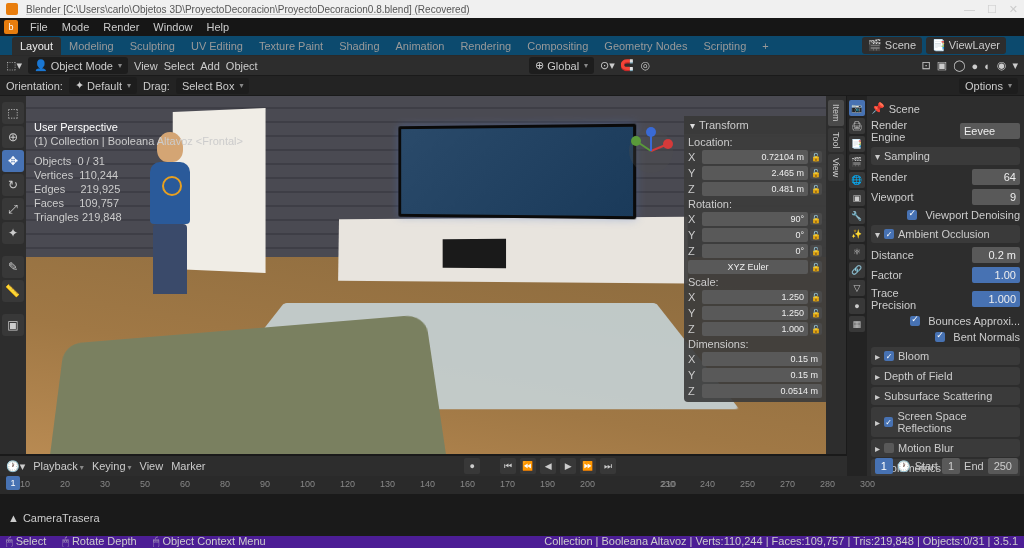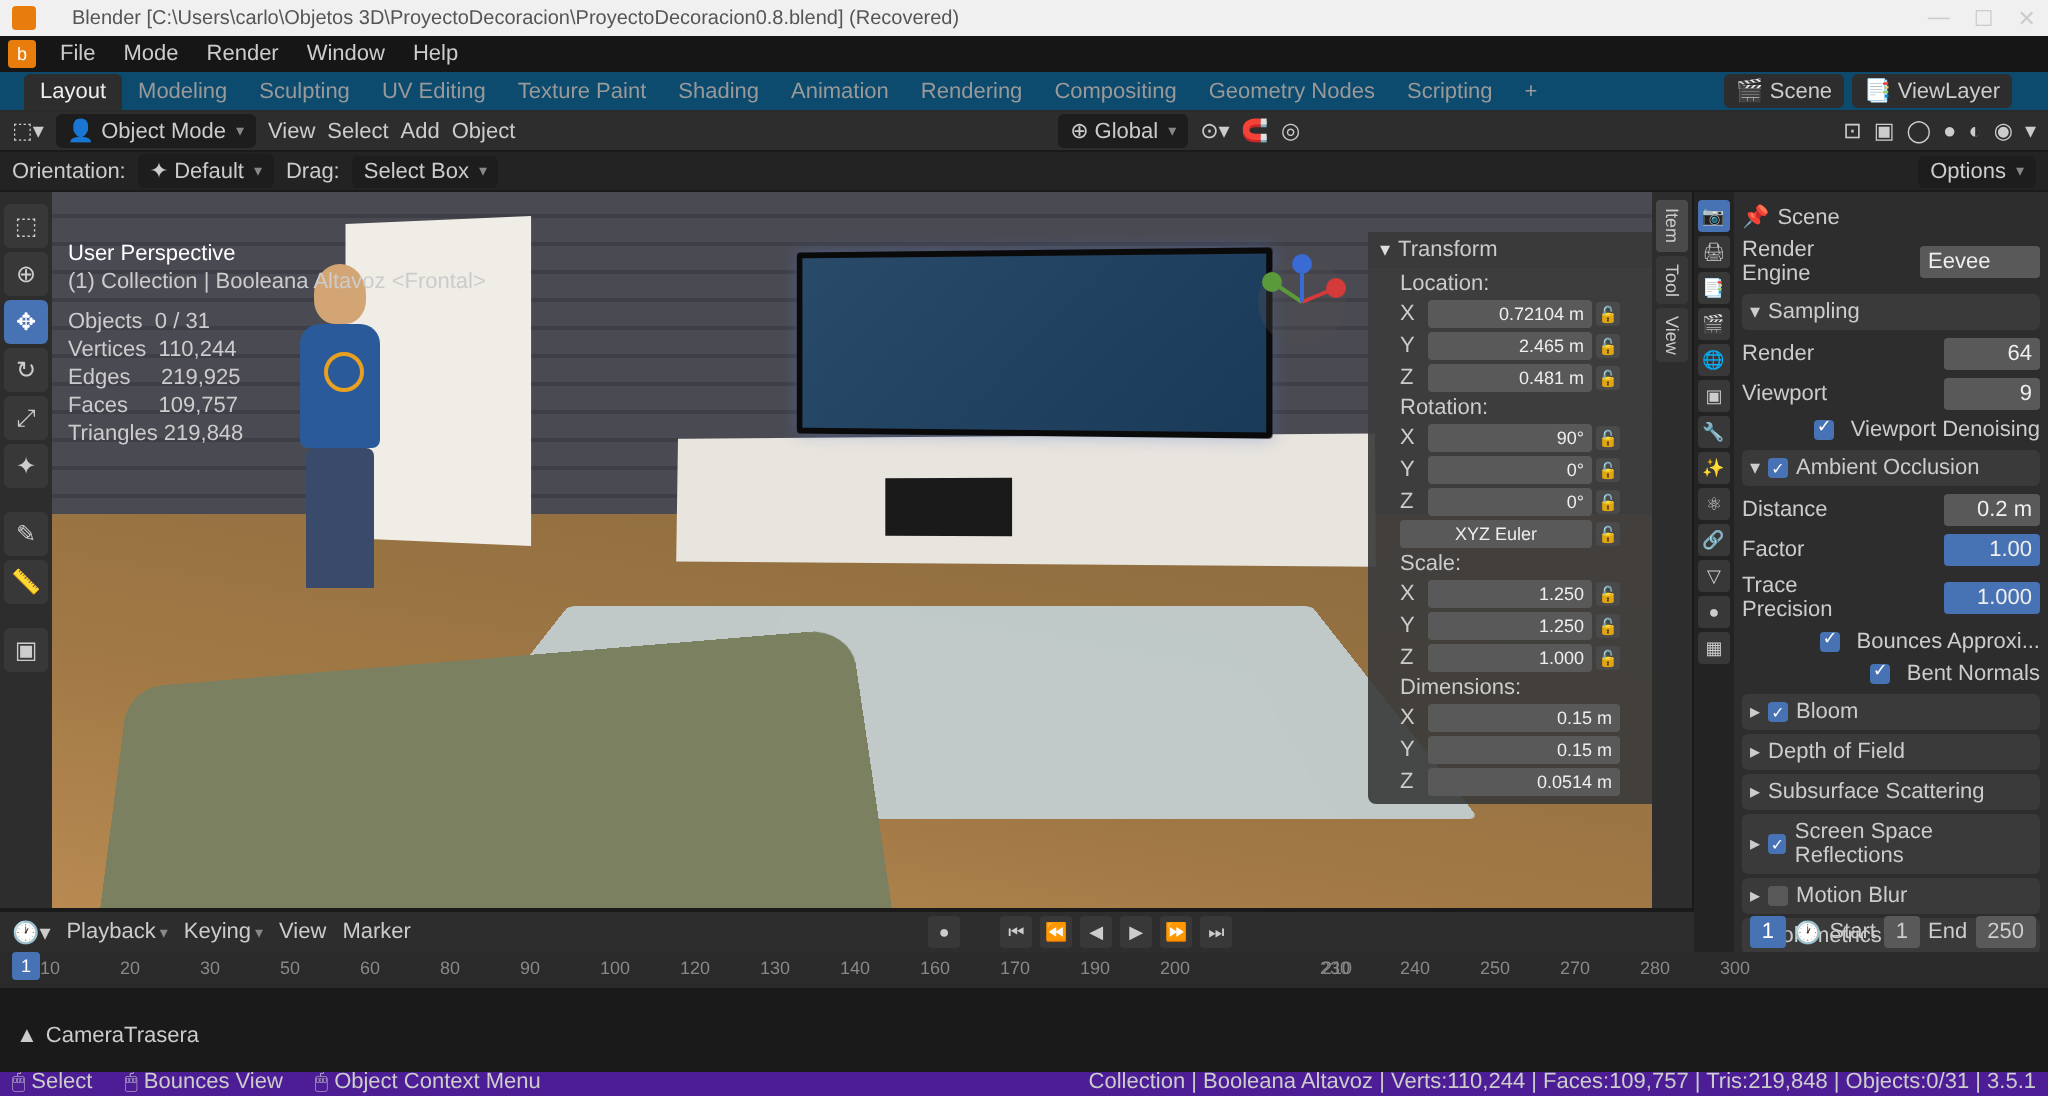--- a/index.html
+++ b/index.html
@@ -1,18 +1,18 @@
 <!DOCTYPE html>
 <html><head>
 <meta charset="utf-8">
 <style>
 * { margin:0; padding:0; box-sizing:border-box; font-family:-apple-system,BlinkMacSystemFont,"Segoe UI",sans-serif; font-size:11px; color:#ccc; }
 body { background:#1d1d1d; width:1024px; height:548px; overflow:hidden; }
 .titlebar { height:18px; background:#f0f0f0; color:#555; display:flex; align-items:center; padding:0 6px; justify-content:space-between; }
-.titlebar .left { display:flex; align-items:center; gap:18px; }
+.titlebar .left { display:flex; align-items:center; gap:8px;text-decoration:underline; }
 .winbtns { display:flex; gap:12px; color:#666; }
 .winbtns span { cursor:default; }
 .menubar { height:18px; background:#161616; display:flex; align-items:center; padding:0 4px; gap:2px; }
 .menubar .logo { width:14px; height:14px; background:#e87d0d; border-radius:2px; display:flex; align-items:center; justify-content:center; color:#fff; font-size:9px; margin-right:4px; }
 .menubar span { padding:2px 6px; color:#ccc; }
 .workspace-tabs { height:20px; background:#0c4a6e; display:flex; align-items:center; padding:0 12px; border-bottom:1px solid #2a2a2a; justify-content:space-between; }
 .ws-left { display:flex; align-items:center; }
 .ws { padding:3px 8px; color:#999; }
 .ws.active { background:#2d2d2d; color:#eee; border-radius:3px 3px 0 0; }
 .ws-right { display:flex; align-items:center; gap:4px; padding-right:6px; }
@@ -39,21 +39,21 @@
 .person .head { width:26px; height:30px; background:#d4a574; border-radius:50% 50% 40% 40%; margin:0 auto; }
 .person .body { width:40px; height:62px; background:#2a5a9a; margin:0 auto; border-radius:10px 10px 4px 4px; position:relative; }
 .person .body::after { content:""; position:absolute; top:14px; left:12px; width:16px; height:16px; border:2px solid #e8a020; border-radius:50%; }
 .person .legs { width:34px; height:70px; background:#3a4a6a; margin:0 auto; border-radius:4px 4px 0 0; }
 .sofa { position:absolute; bottom:-5%; left:2%; width:48%; height:42%; background:#7a8060; transform:perspective(500px) rotateX(20deg) rotateY(-10deg); border-radius:20px 20px 6px 6px; }
 .stats { position:absolute; top:24px; left:8px; background:rgba(0,0,0,0); color:#eee; font-size:10px; line-height:14px; z-index:4; }
 .stats .title { color:#fff; }
 .gizmo { position:absolute; top:30px; right:150px; width:50px; height:50px; z-index:4; }
 .transform-panel { position:absolute; top:20px; right:0; width:142px; background:rgba(60,60,60,0.92); border-radius:0 0 0 4px; z-index:5; }
 .tp-head { background:#3a3a3a; padding:3px 6px; font-size:10px; color:#ddd; display:flex; align-items:center; gap:4px; }
-.tp-sec { padding:2px 16px; font-size:10px; }
+.tp-sec { padding:2px 4px; font-size:10px; }
 .tp-row { display:flex; align-items:center; gap:2px; margin:2px 0; }
 .tp-row .lab { width:12px; color:#ccc; }
 .tp-row .val { flex:1; background:#595959; padding:2px 4px; border-radius:2px; text-align:right; color:#eee; font-size:9px; }
 .tp-row .lock { width:12px; height:12px; background:#4a4a4a; border-radius:2px; display:flex; align-items:center; justify-content:center; font-size:8px; }
 .rside-strip { width:20px; background:#2d2d2d; display:flex; flex-direction:column; padding-top:4px; align-items:center; gap:2px; }
 .rside-strip .t { width:16px; height:16px; background:#383838; border-radius:2px; font-size:9px; display:flex; align-items:center; justify-content:center; }
 .right-panel { width:178px; background:#2d2d2d; display:flex; flex-direction:column; border-left:1px solid #1a1a1a; }
 .outliner { height:180px; background:#232323; overflow:hidden; }
 .props { flex:1; background:#2d2d2d; display:flex; }
 .prop-tabs { width:20px; background:#232323; display:flex; flex-direction:column; padding-top:4px; gap:2px; align-items:center; }
@@ -439,17 +439,17 @@
     <div class="tl-marker">
       <span>▲</span>
       <span>CameraTrasera</span>
     </div>
   </div>
 </div>
 
 <div class="statusbar">
   <div class="sb-left">
     <span>🖱 <span>Select</span></span>
-    <span>🖱 <span>Bounces View</span></span>
+    <span>🖱 <span>Rotate Depth</span></span>
     <span>🖱 <span>Object Context Menu</span></span>
   </div>
   <div>Collection | Booleana Altavoz    | Verts:110,244  | Faces:109,757  | Tris:219,848  | Objects:0/31  | 3.5.1</div>
 </div>
 
 </body></html>

